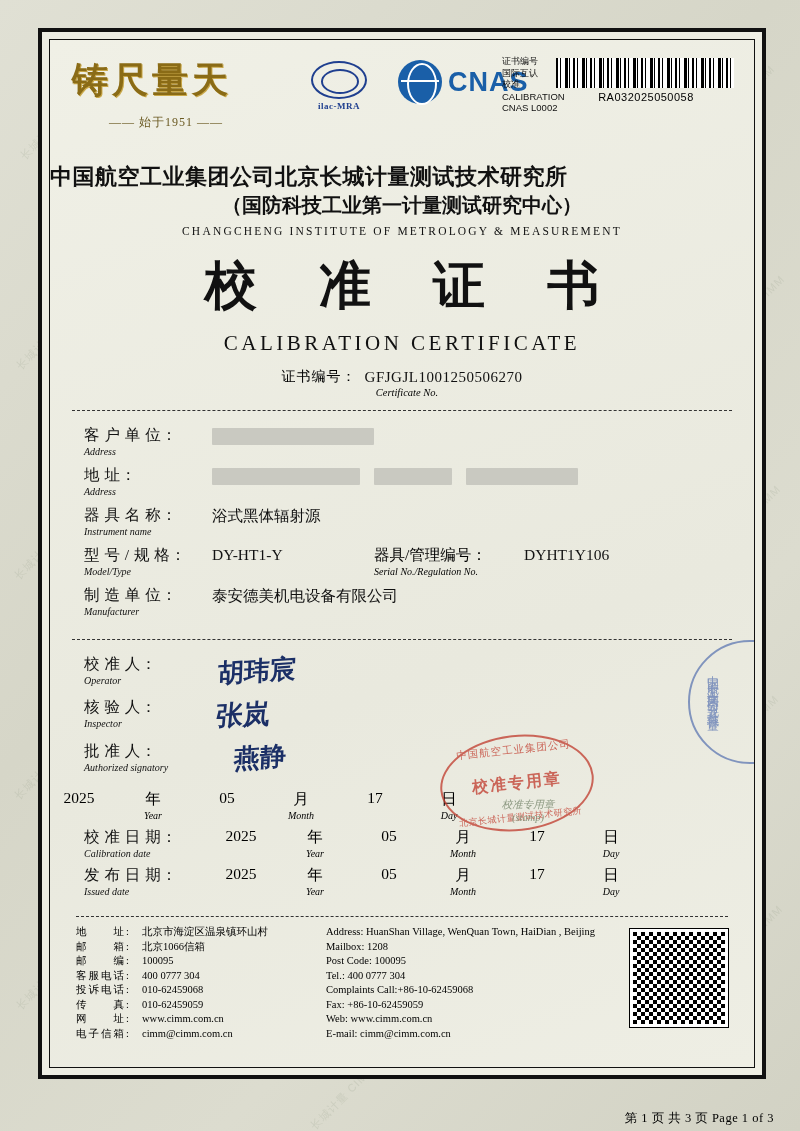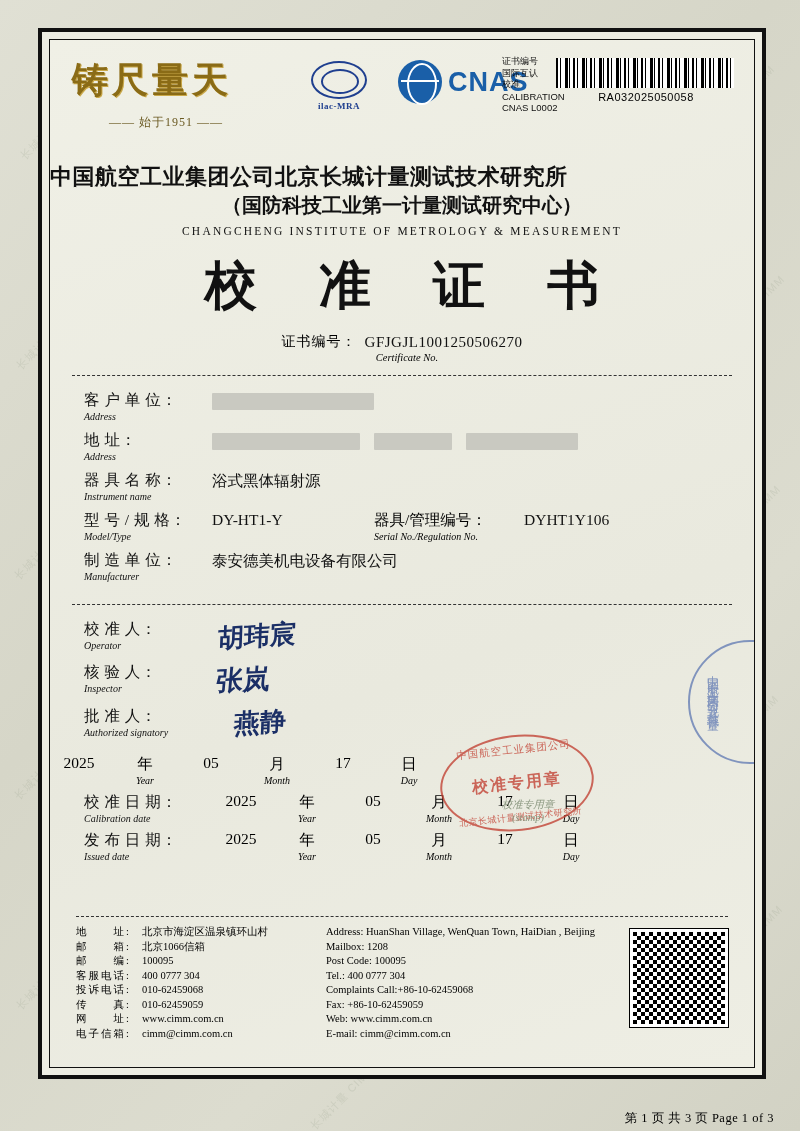--- a/index.html
+++ b/index.html
@@ -118,21 +118,21 @@
   .lbl2 .en{font-size:10px;font-style:italic;}
 
   
   .sig{font-family:"DejaVu Sans",sans-serif;font-size:26px;color:#1b2f66;
        transform:rotate(-4deg) skewX(-6deg);display:inline-block;padding-left:6px;font-weight:bold;}
   .sig2{font-family:"DejaVu Sans",sans-serif;font-size:27px;color:#1b2f66;
        transform:rotate(-3deg) skewX(-8deg);display:inline-block;padding-left:4px;font-weight:bold;}
 
   
   .drow{display:flex;align-items:flex-start;padding:3px 0;}
-  .dseg{display:flex;align-items:flex-start;}
+  .dseg{display:flex;align-items:flex-start;gap:8px;}
   .dnum{font-size:15.5px;width:58px;text-align:center;}
   .dunit{width:74px;}
   .dunit .cn{font-size:15.5px;}
   .dunit .en{font-size:10px;font-style:italic;}
 
   
   .stamp{
     position:absolute;left:390px;top:695px;width:150px;height:92px;
     border:2px solid #c0392b;border-radius:50%;
     color:#c0392b;opacity:.75;transform:rotate(-6deg);
@@ -209,20 +209,21 @@
           <div class="bars"></div>
           <div class="barnum">RA032025050058</div>
         </div>
       </div>
 
       <div class="org1">中国航空工业集团公司北京长城计量测试技术研究所</div>
       <div class="org2">（国防科技工业第一计量测试研究中心）</div>
       <div class="org3">CHANGCHENG INSTITUTE OF METROLOGY &amp; MEASUREMENT</div>
 
       <div class="bigtitle">校 准 证 书</div>
+      <div class="entitle">CALIBRATION CERTIFICATE</div>
 
       <div class="certno">
         <span class="cn">证书编号：</span>
         <span class="val">GFJGJL1001250506270</span>
       </div>
       <div class="certno-en">Certificate No.</div>
 
       <hr class="sep">
 
       <div class="block">

